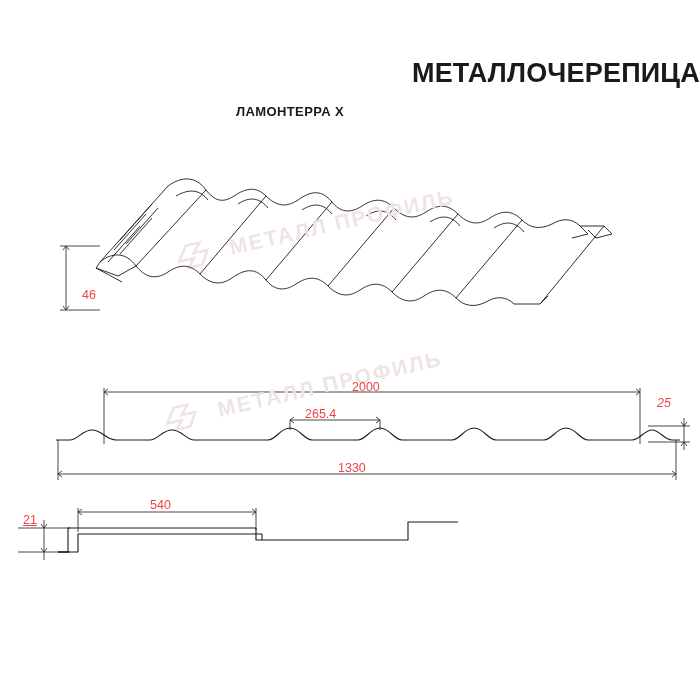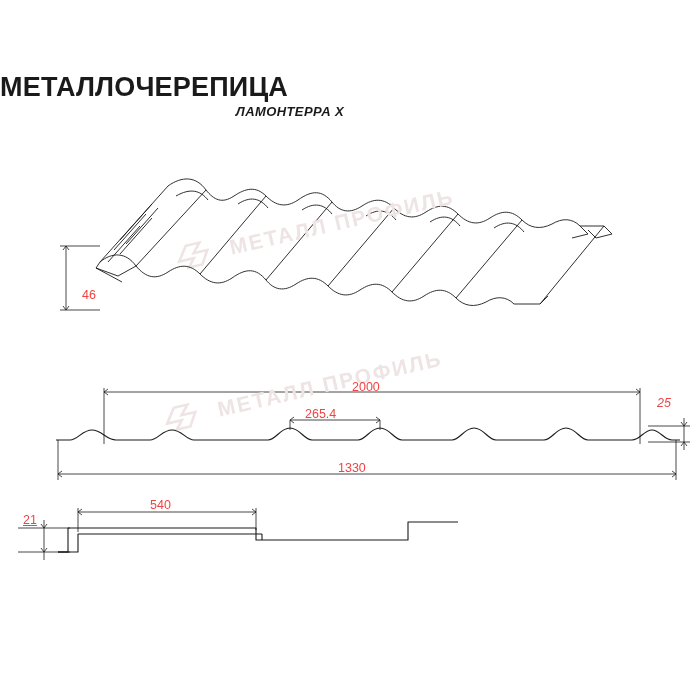--- a/index.html
+++ b/index.html
@@ -18,39 +18,38 @@
   #sheet {
     position: absolute;
     left: 0;
     top: 0;
     width: 700px;
     height: 700px;
   }
   .title {
     position: absolute;
     left: 0;
-    top: 72px;
+    top: 58px;
     width: 700px;
-    text-align: left;
+    text-align: right;
     font-size: 27px;
     font-weight: bold;
     letter-spacing: 0.2px;
     color: #1a1a1a;
   }
   .subtitle {
     position: absolute;
     left: 0;
     top: 104px;
     width: 580px;
     text-align: center;
     font-size: 13px;
     font-weight: bold;
     letter-spacing: 0.4px;
     color: #1a1a1a;
-    font-style: italic;
   }
   .dim-label {
     position: absolute;
     font-size: 12.5px;
     color: #ef4444;
     white-space: nowrap;
   }
   .dim-46  { left: 82px;  top: 288px; }
   .dim-1100{ left: 352px; top: 380px; }
   .dim-1833{ left: 305px; top: 407px; }

